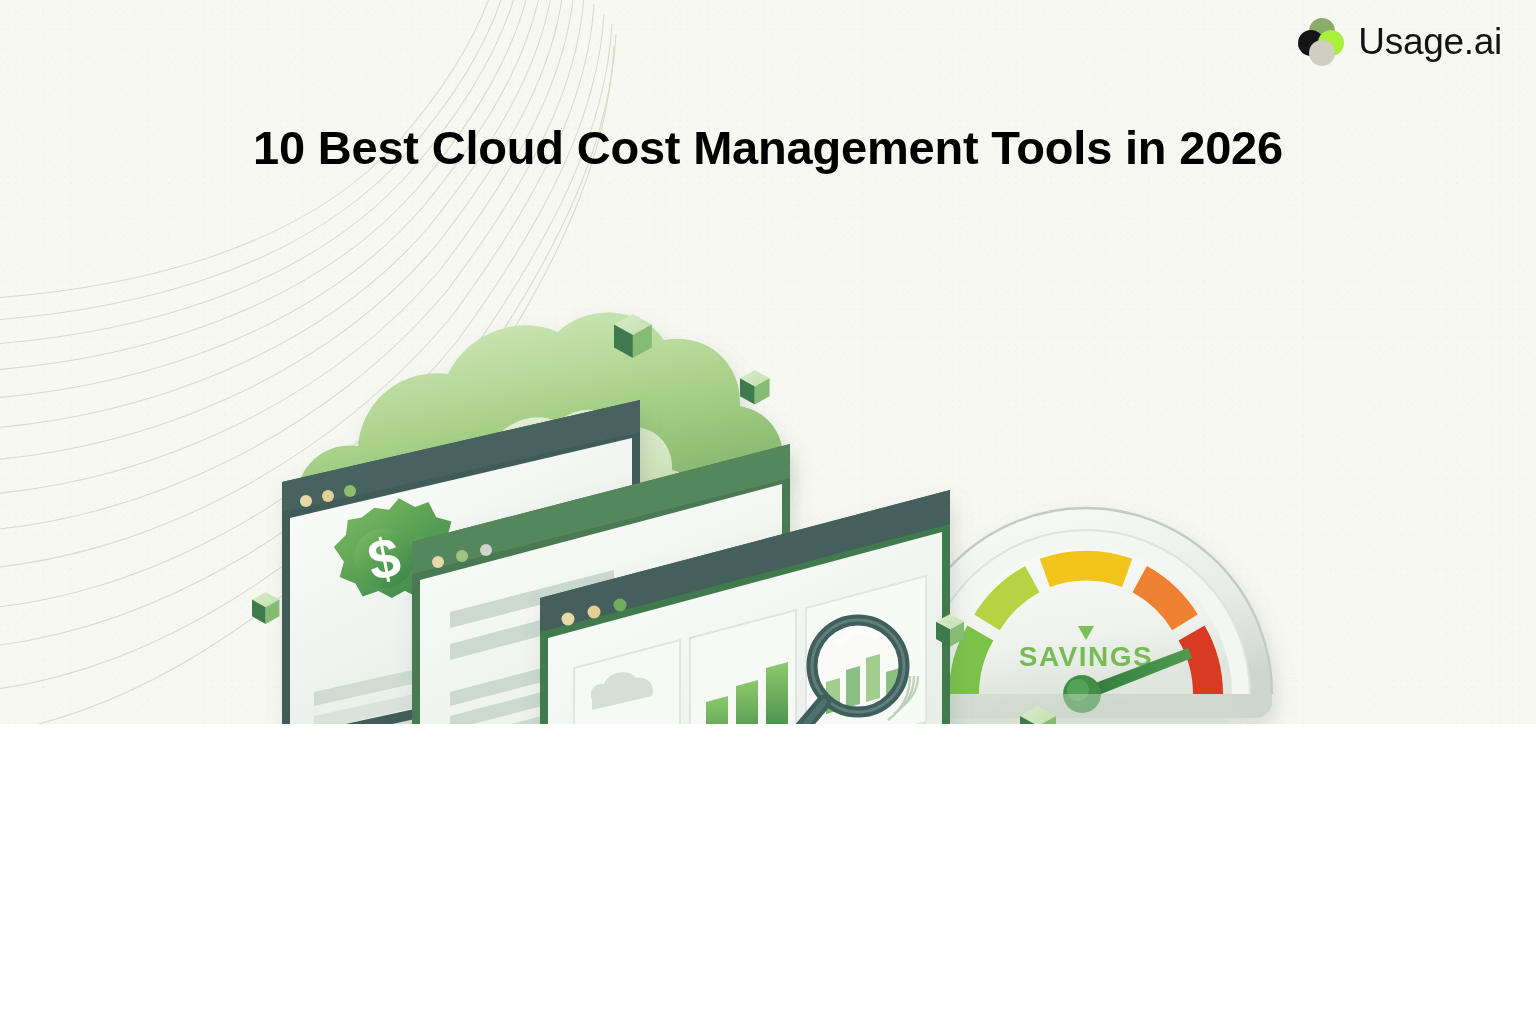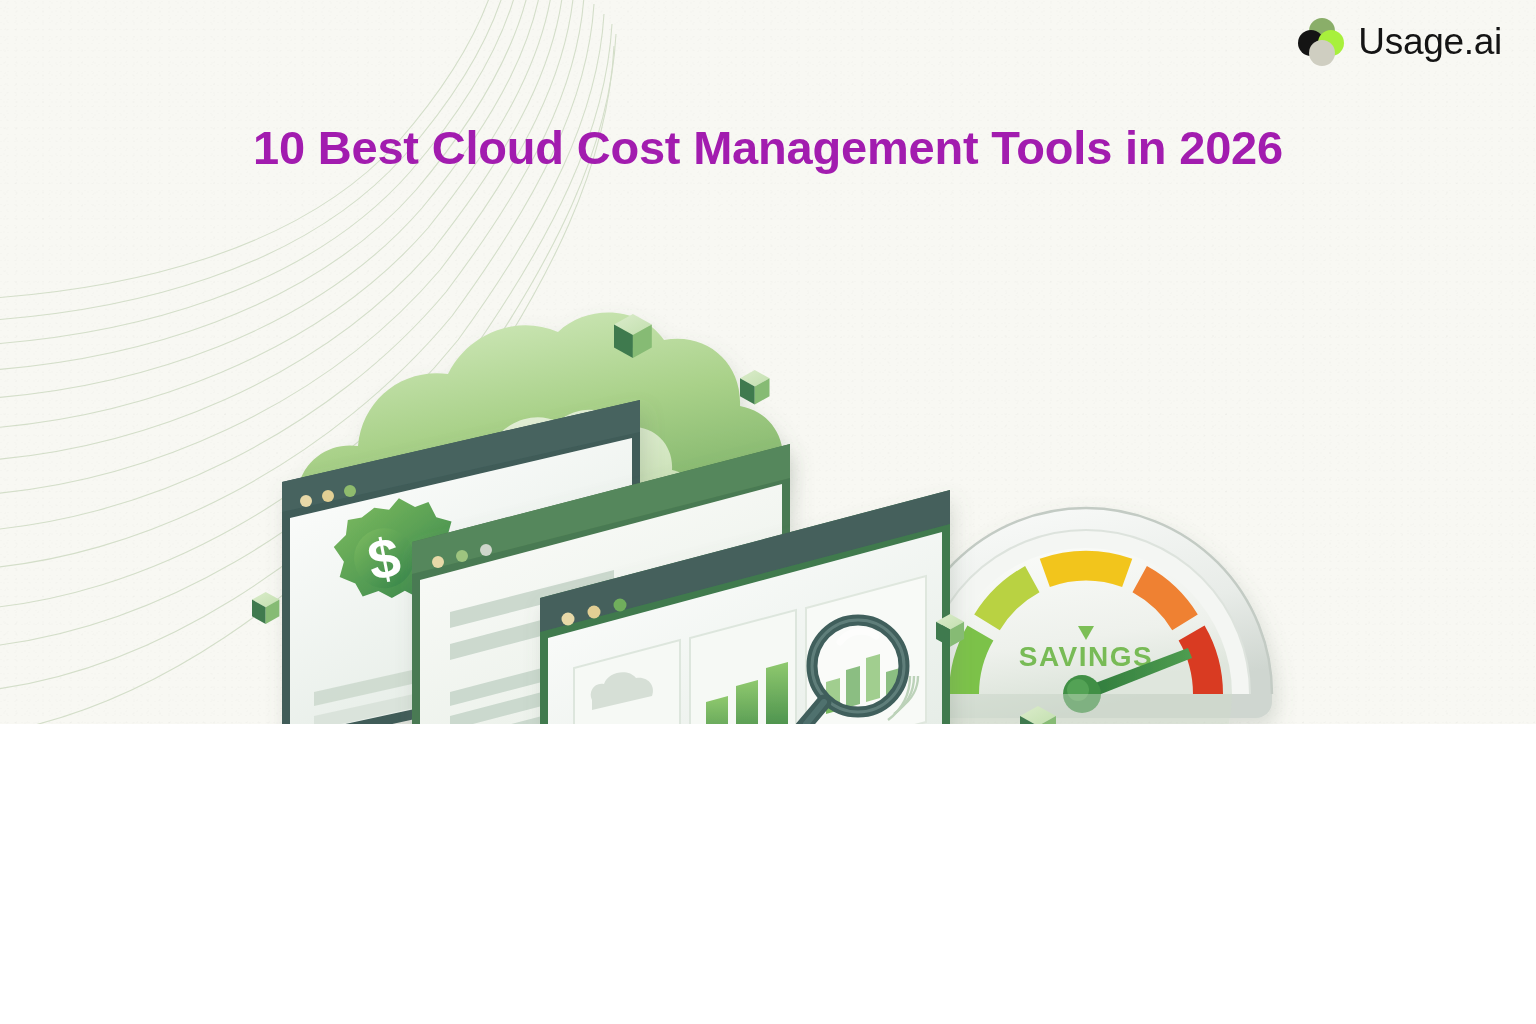--- a/index.html
+++ b/index.html
@@ -36,21 +36,21 @@
   .lm-left  { width:26px; height:26px; left:0px;  top:12px;  background:#141414; }
   .lm-right { width:26px; height:26px; left:20px; top:12px;  background:#a8f03c; }
   .lm-bot   { width:26px; height:26px; left:11px; top:22px;  background:#cfcec1; }
   #logo-text {
     font-size:37px; color:#141414; letter-spacing:-.3px; white-space:nowrap;
   }
 
   
   #headings { position:absolute; left:0; right:0; top:122px; text-align:center; }
   #page-title {
-    font-size:47px; font-weight:bold; color:#a21caf;
+    font-size:47px; font-weight:bold; color:#000000;
     letter-spacing:-.2px; line-height:1.12;text-align:center;
   }
   #page-subtitle {
     margin-top:16px; font-size:36px; font-weight:400;
     color:#7fa167; letter-spacing:.1px;
   }
 
   
   #illustration { position:absolute; left:236px; top:296px; width:1064px; height:660px; }
   #illustration svg { display:block; width:100%; height:100%; }

